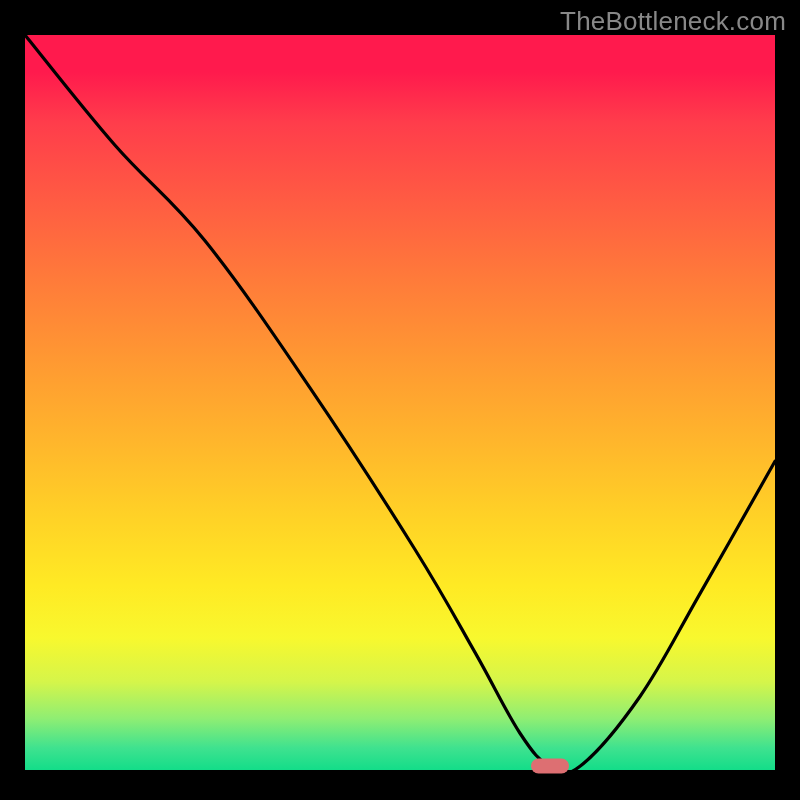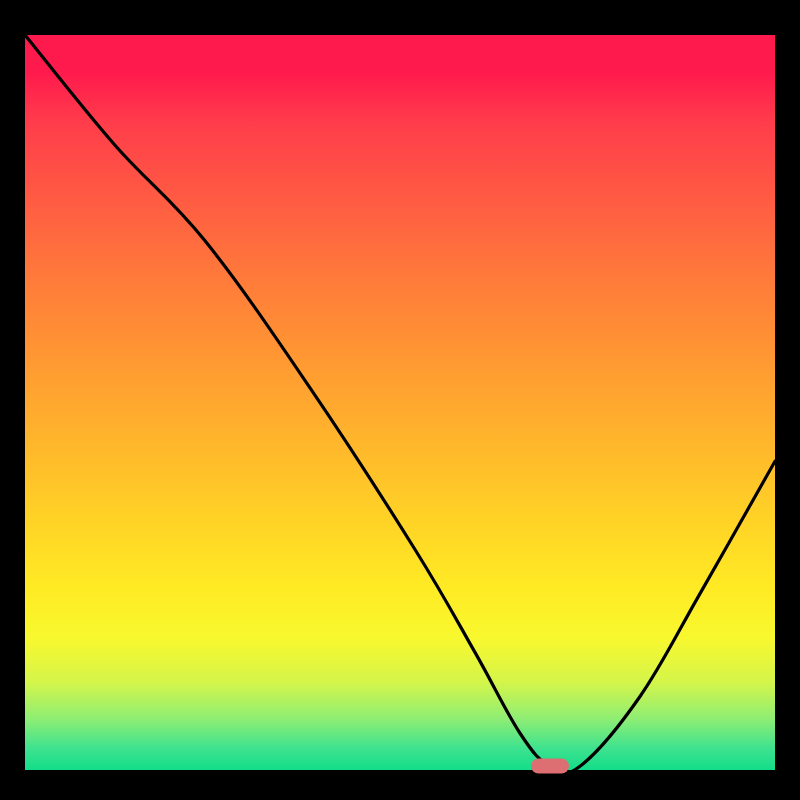--- a/index.html
+++ b/index.html
@@ -71,20 +71,21 @@
     height: 15px;
     background: #dd6f72;
     border-radius: 8px;
     transform: translate(-50%, -50%);
   }
 </style>
 </head>
 <body>
 
 <div class="container">
+  <div class="watermark">TheBottleneck.com</div>
 
   <div class="plot-area">
     <div class="gradient"></div>
 
     <svg class="curve" viewBox="0 0 750 735" preserveAspectRatio="none">
       <path id="curve-path" fill="none" stroke="#000000" stroke-width="3.2" stroke-linecap="round" stroke-linejoin="round" d="M 0 0 C 16.2 19.845, 57.6 73.20599999999999, 90 110.25 C 122.4 147.294, 144.9 162.14100000000008, 180 205.80000000000007 C 215.1 249.45900000000006, 247.2 297.23400000000004, 285 352.8 C 322.8 408.366, 360.3 466.872, 390 514.5 C 419.7 562.128, 431.1 584.3249999999999, 450 617.4 C 468.9 650.475, 481.5 677.7435, 495 698.25 C 508.5 718.7565, 514.2 725.3715000000001, 525 731.325 C 535.8 737.2785, 538.8 743.8935, 555 731.325 C 571.2 718.7565000000001, 593.4 692.5905, 615 661.5 C 636.6 630.4095, 650.7 600.936, 675 558.6 C 699.3 516.264, 736.5 450.11400000000003, 750 426.3"></path>
     </svg>
 
     <div id="marker" class="marker" style="left: 525px; top: 731.325px;"></div>
   </div>

